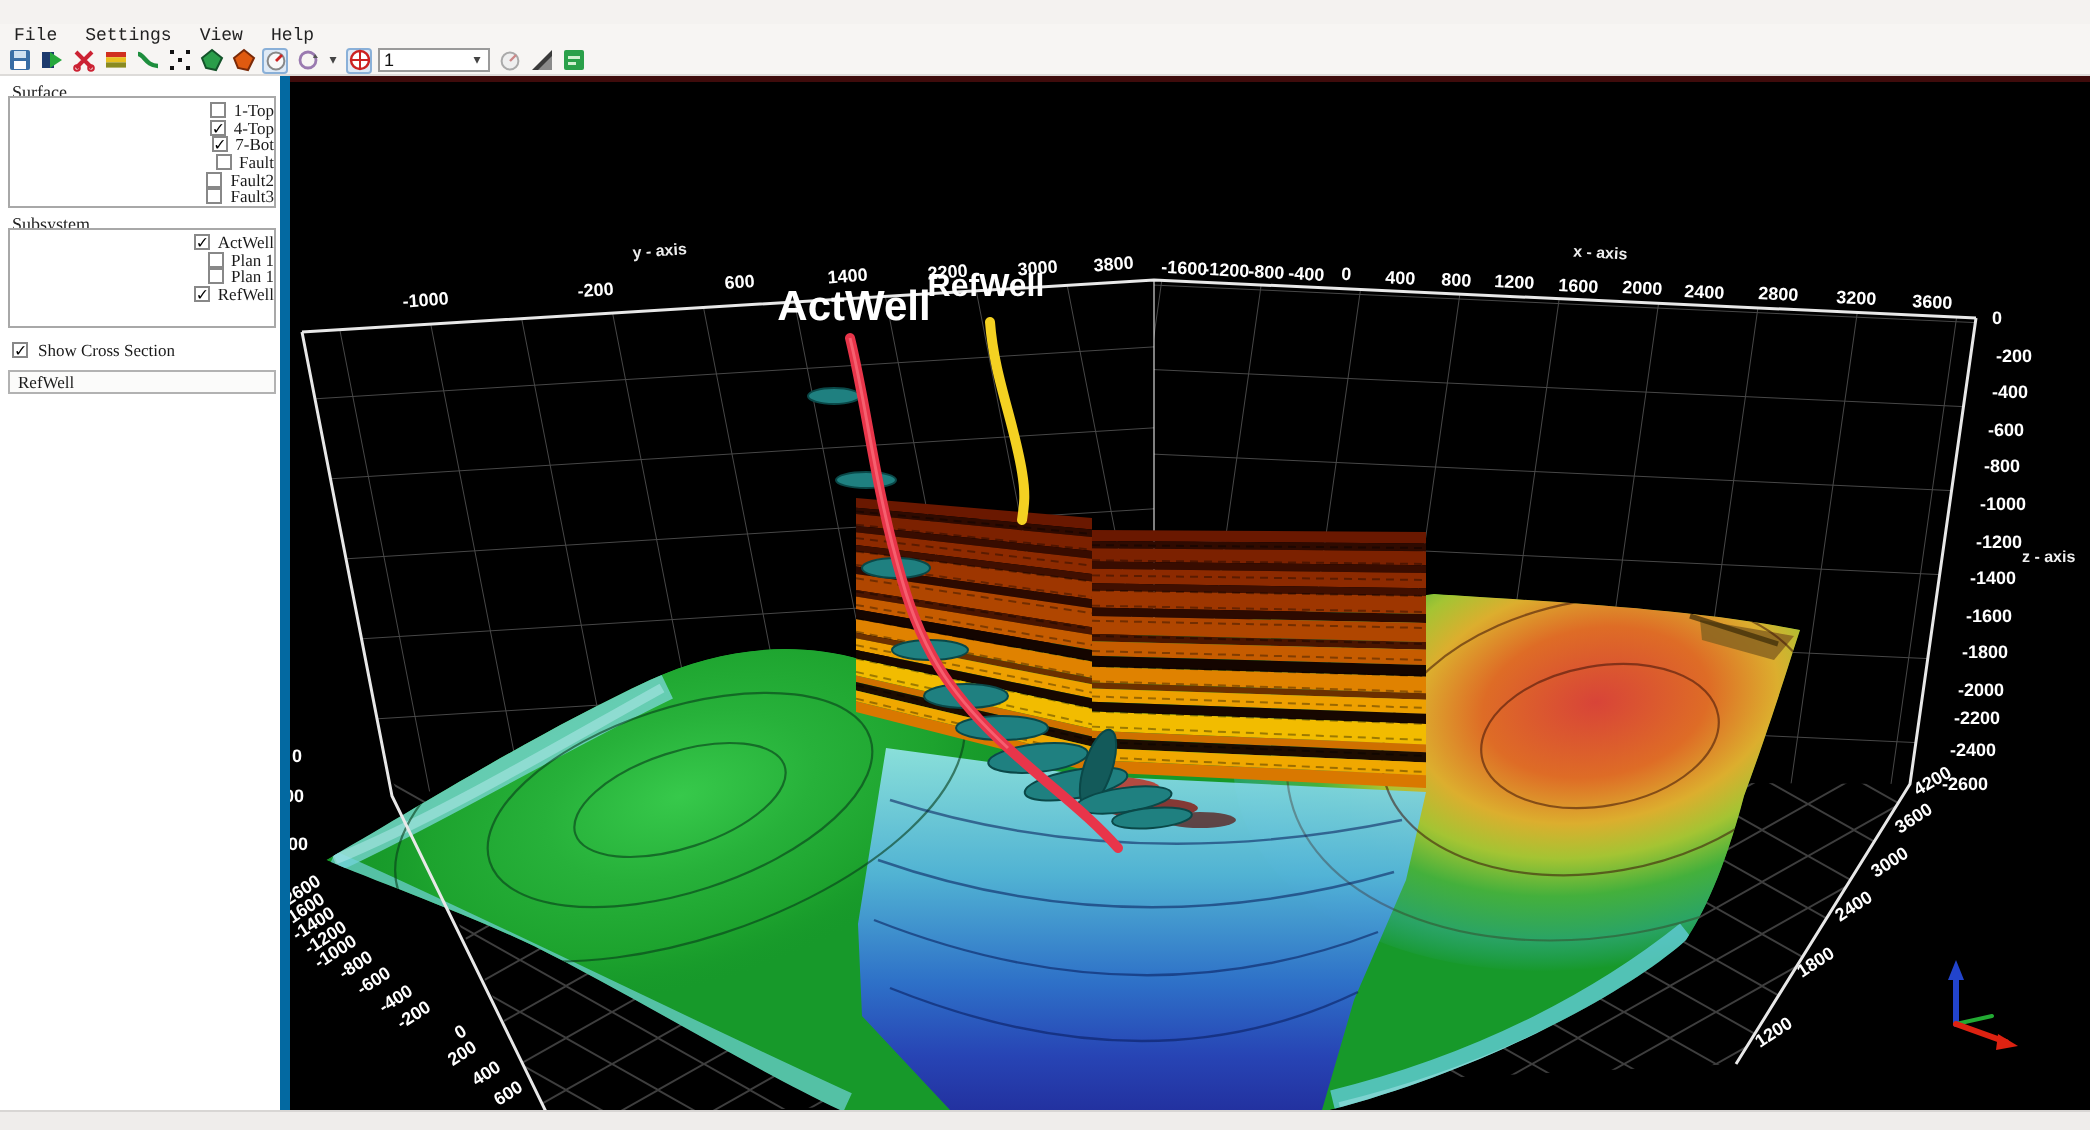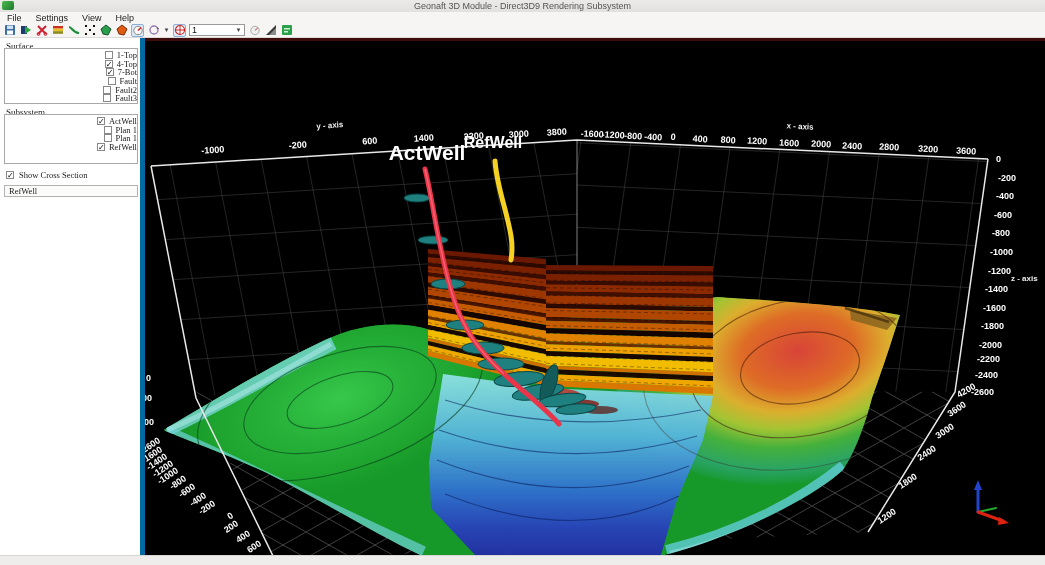--- a/index.html
+++ b/index.html
@@ -7,21 +7,21 @@
   .window{position:relative;width:1045px;height:565px;background:#f4f2f0;
     font-family:"Liberation Sans",sans-serif;overflow:hidden;}
   
   .titlebar{position:absolute;left:0;top:0;width:1045px;height:12px;
     background:linear-gradient(#eceae8,#e2e0de);font-size:9px;color:#555;}
   .titlebar .ttl{position:absolute;left:0;right:0;top:1px;text-align:center;}
   .appicon{position:absolute;left:2px;top:1px;width:12px;height:9px;border-radius:2px;
     background:linear-gradient(135deg,#4db84d,#1d7a2d);}
   
   .menubar{position:absolute;left:0;top:12px;width:1045px;height:11px;background:#f7f5f3;
-    font-size:9px;color:#222;display:flex;align-items:center;}
+    font-size:9px;color:#222;display:flex;align-items:center;font-family:Liberation Mono, monospace;}
   .menubar span{padding:0 7px;}
   
   .toolbar{position:absolute;left:0;top:23px;width:1045px;height:15px;background:#f7f5f3;
     border-bottom:1px solid #dddbd9;display:flex;align-items:center;gap:3px;padding-left:3px;}
   .tico{width:13px;height:13px;display:flex;align-items:center;justify-content:center;}
   .tico svg{display:block;}
   .pressed{border:1px solid #8ab0d8;background:#dfeaf6;border-radius:2px;}
   .caret{font-size:7px;color:#444;width:7px;text-align:center;}
   .combo{width:56px;height:12px;border:1px solid #9a9a9a;background:#fff;font-size:9px;
     display:flex;align-items:center;justify-content:space-between;padding:0 2px;color:#111;}
@@ -43,24 +43,20 @@
     border-top:1px solid #d8d6d4;}
   .tick{fill:#fff;font-size:9px;font-weight:bold;font-family:"Liberation Sans",sans-serif;}
   .axname{fill:#eee;font-size:8px;font-weight:bold;font-family:"Liberation Sans",sans-serif;}
   .welllabel{fill:#fff;font-weight:bold;font-family:"Liberation Sans",sans-serif;}
 </style>
 </head>
 <body>
 
 <div class="window">
 
-  <div class="titlebar">
-    <div class="appicon"></div>
-    <div class="ttl">Geonaft 3D Module - Direct3D9 Rendering Subsystem</div>
-  </div>
 
   <div class="menubar">
     <span>File</span>
     <span>Settings</span>
     <span>View</span>
     <span>Help</span>
   </div>
 
   <div class="toolbar">
     <div class="tico">

